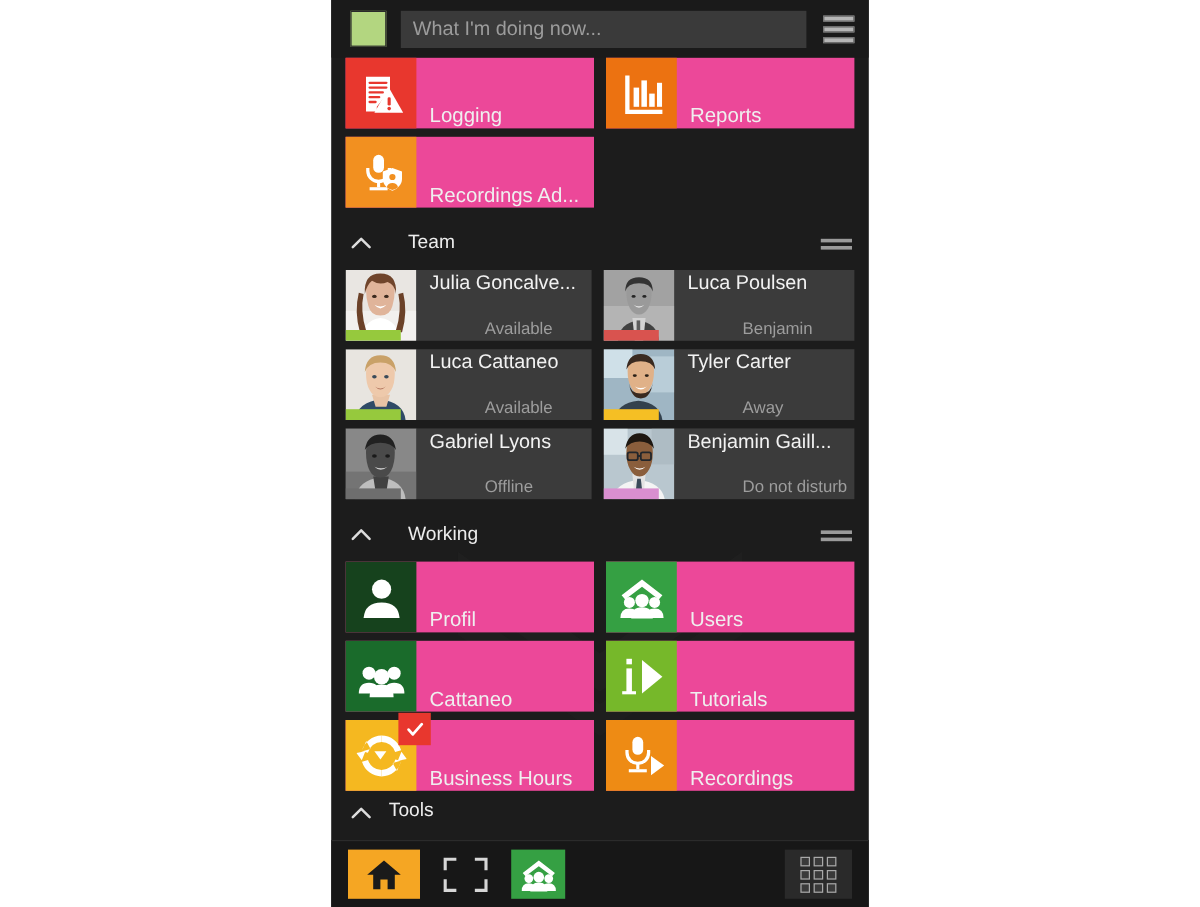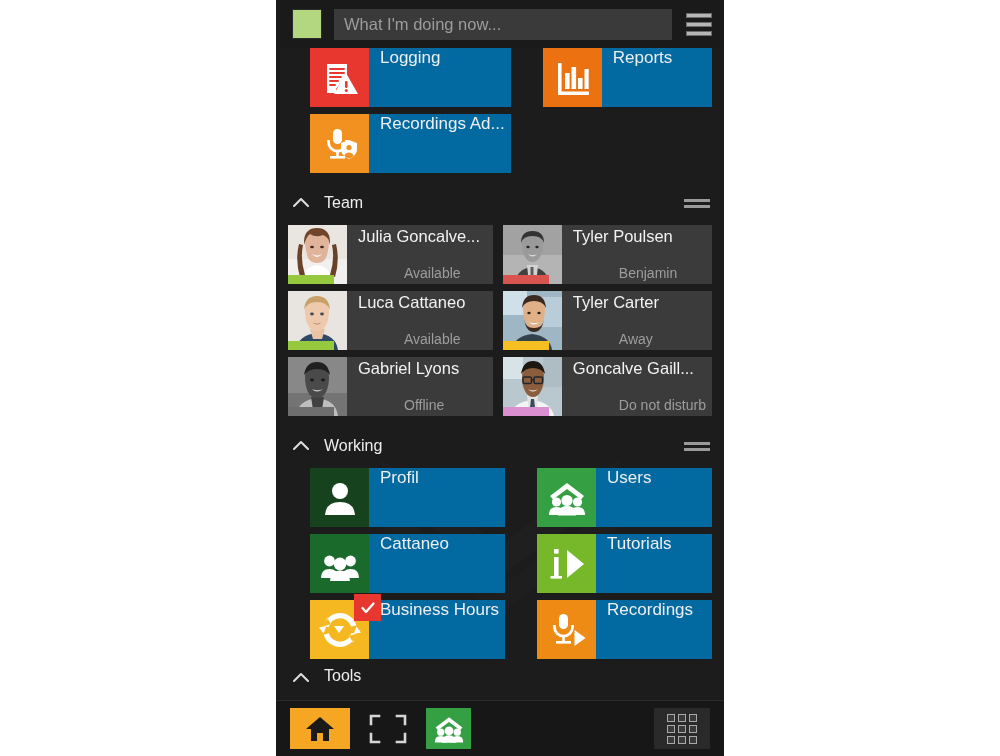--- a/index.html
+++ b/index.html
@@ -87,26 +87,25 @@
 
   
   .grid {
     display: grid;
     grid-template-columns: 1fr 1fr;
     gap: 7px 10px;
     margin-bottom: 7px;
   }
   .tile {
     display: flex;
-    align-items: flex-start;
+    align-items: flex-end;
     height: 59px;
-    background: #0369a1;
+    background: #ec4899;
     cursor: pointer;
     position: relative;
-    margin-left: 22px;
   }
   .tile-icon {
     width: 59px; height: 59px;
     flex: 0 0 59px;
     display: flex;
     align-items: center;
     justify-content: center;
     position: relative;
   }
   .tile-icon svg { display: block; }
@@ -132,20 +131,21 @@
   }
 
   
   .section-head {
     display: flex;
     align-items: center;
     height: 44px;
     margin-top: 8px;
     padding: 0 2px;
     cursor: pointer;
+    gap: 16px;
   }
   .chev {
     width: 22px; height: 22px;
     margin-right: 12px;
     flex: 0 0 22px;
   }
   .section-title {
     color: #ededed;
     font-size: 16px;
     flex: 1 1 auto;
@@ -375,21 +375,21 @@
                 <rect x="27.5" y="42" width="3" height="14" fill="#6a6a6a"></rect>
                 <path d="M19 19 q0 -11 10.5 -11 q10.5 0 10.5 11 q0 8 -3 13 q-3 5 -7.5 5 q-4.5 0 -7.5 -5 q-3 -5 -3 -13 Z" fill="#cfa98f"></path>
                 <path d="M18 18 q0 -12 11.5 -12 q11.5 0 11.5 12 q-2 -7 -11.5 -7 q-9.5 0 -11.5 7 Z" fill="#3c3a38"></path>
                 <ellipse cx="25" cy="22" rx="1.7" ry="1.2" fill="#2e2a26"></ellipse>
                 <ellipse cx="34" cy="22" rx="1.7" ry="1.2" fill="#2e2a26"></ellipse>
                 <path d="M25 29 q4.5 5 9 0 q-4.5 2.5 -9 0 Z" fill="#fff"></path>
               </svg>
               <div class="presence" style="background:#d9534f"></div>
             </div>
             <div class="contact-text">
-              <div class="contact-name">Tyler Poulsen</div>
+              <div class="contact-name">Luca Poulsen</div>
               <div class="contact-status">Benjamin</div>
             </div>
           </div>
 
           <div class="contact">
             <div class="avatar">
               <svg class="photo" viewBox="0 0 59 59" preserveAspectRatio="xMidYMid slice">
                 <rect width="59" height="59" fill="#e8e5e0"></rect>
                 <path d="M8 59 q2 -15 21 -17 q19 2 21 17 Z" fill="#2f4a66"></path>
                 <path d="M22 38 h15 l-3 10 h-9 Z" fill="#e8c3a5"></path>
@@ -464,21 +464,21 @@
                 <g fill="none" stroke="#22262b" stroke-width="1.5">
                   <rect x="20" y="20" width="8.5" height="6.5" rx="1.6"></rect>
                   <rect x="31" y="20" width="8.5" height="6.5" rx="1.6"></rect>
                   <line x1="28.5" y1="23" x2="31" y2="23"></line>
                 </g>
                 <path d="M25 32 q5 5 10 0 q-5 3 -10 0 Z" fill="#fff"></path>
               </svg>
               <div class="presence" style="background:#d98fd0"></div>
             </div>
             <div class="contact-text">
-              <div class="contact-name">Goncalve Gaill...</div>
+              <div class="contact-name">Benjamin Gaill...</div>
               <div class="contact-status">Do not disturb</div>
             </div>
           </div>
         </div>
 
         <div class="section-head">
           <svg class="chev" viewBox="0 0 22 22">
             <path d="M4 14 L11 7 L18 14" fill="none" stroke="#dcdcdc" stroke-width="2.1" stroke-linecap="round" stroke-linejoin="round"></path>
           </svg>
           <div class="section-title">Working</div>

